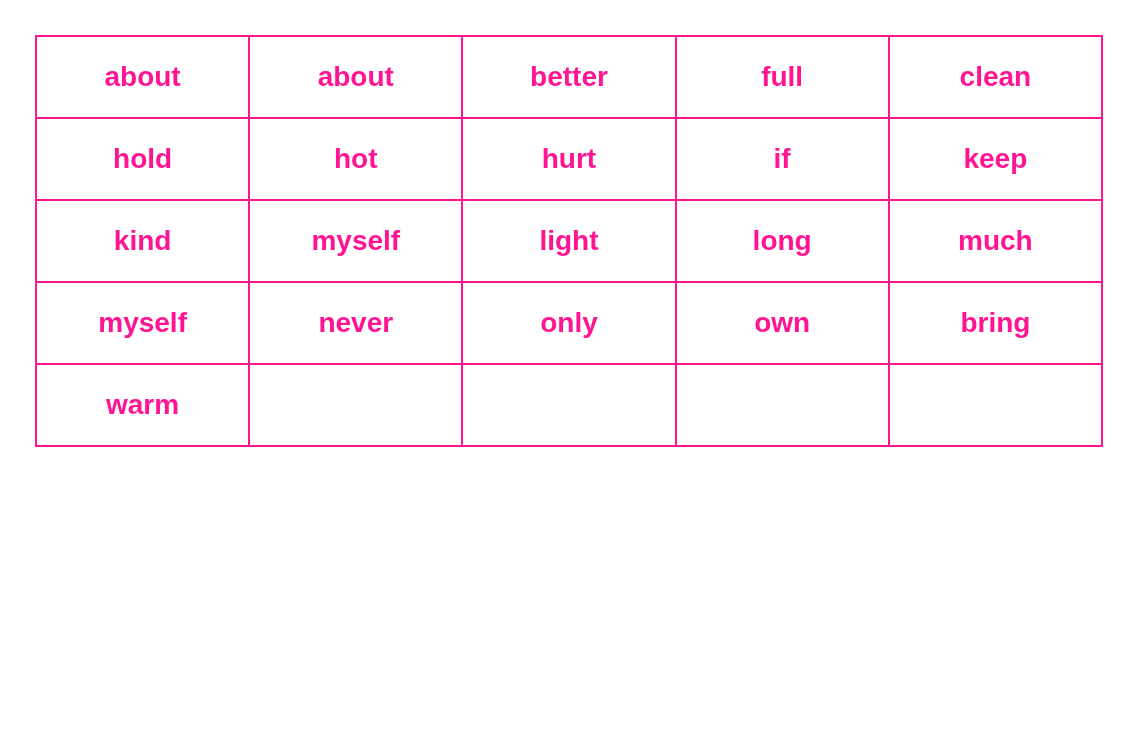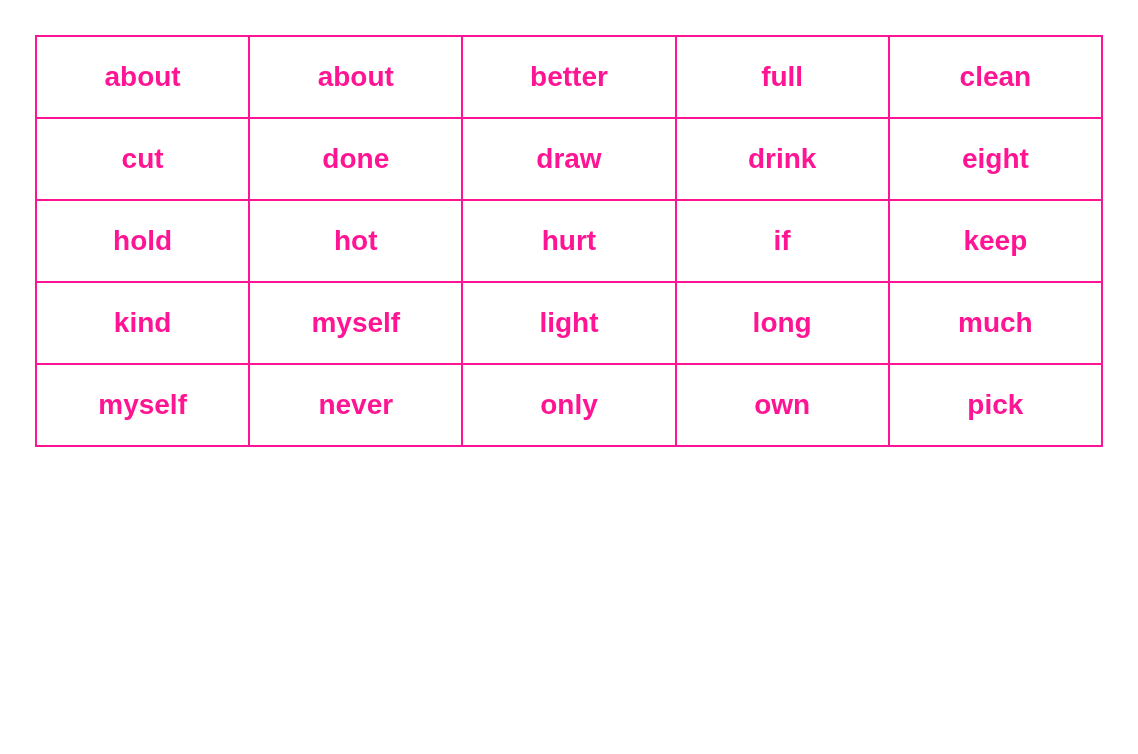--- a/index.html
+++ b/index.html
@@ -42,41 +42,41 @@
 <table class="word-table">
   <tbody id="table-body">
   <tr>
         <td>about</td>
         <td>about</td>
         <td>better</td>
         <td>full</td>
         <td>clean</td>
       </tr>
       <tr>
-        <td>cut</td>
-        <td>done</td>
-        <td>draw</td>
-        <td>drink</td>
-        <td>eight</td>
-      </tr>
-      <tr>
         <td>hold</td>
         <td>hot</td>
         <td>hurt</td>
         <td>if</td>
         <td>keep</td>
       </tr>
       <tr>
         <td>kind</td>
         <td>myself</td>
         <td>light</td>
         <td>long</td>
         <td>much</td>
       </tr>
       <tr>
         <td>myself</td>
         <td>never</td>
         <td>only</td>
         <td>own</td>
-        <td>pick</td>
+        <td>bring</td>
+      </tr>
+      <tr>
+        <td>warm</td>
+        <td></td>
+        <td></td>
+        <td></td>
+        <td></td>
       </tr>
     </tbody>
 </table>
 
 </body></html>

